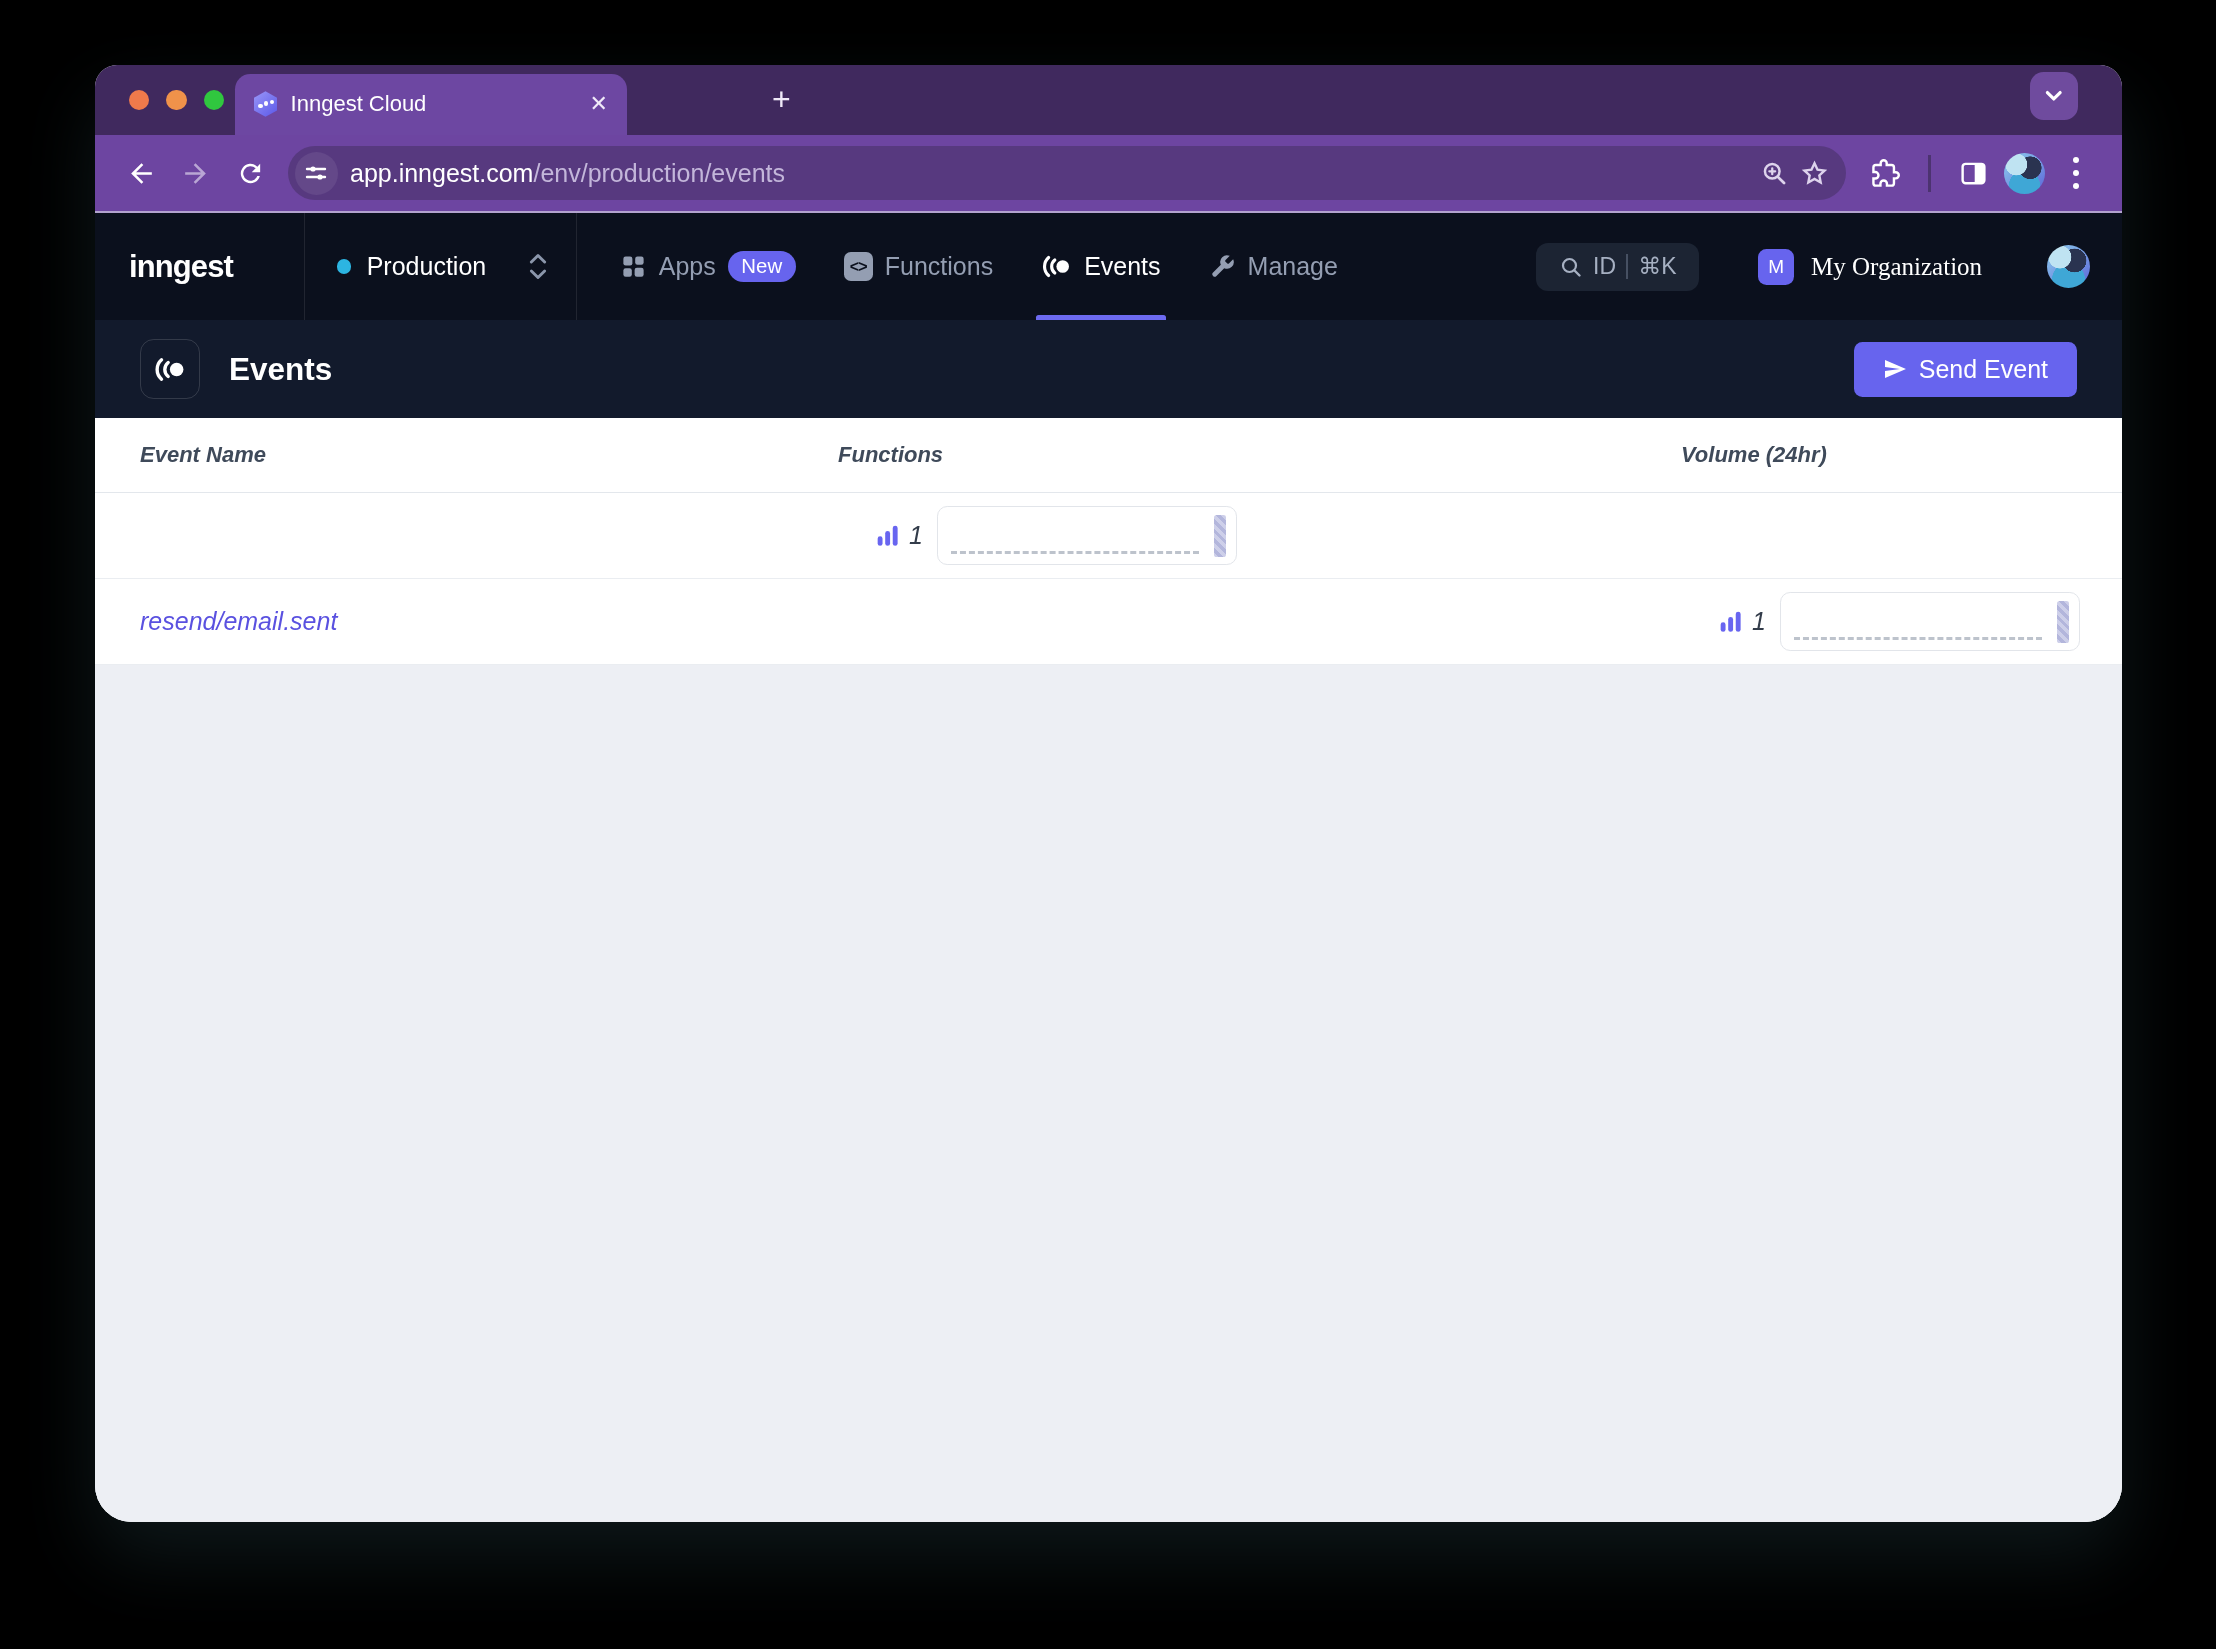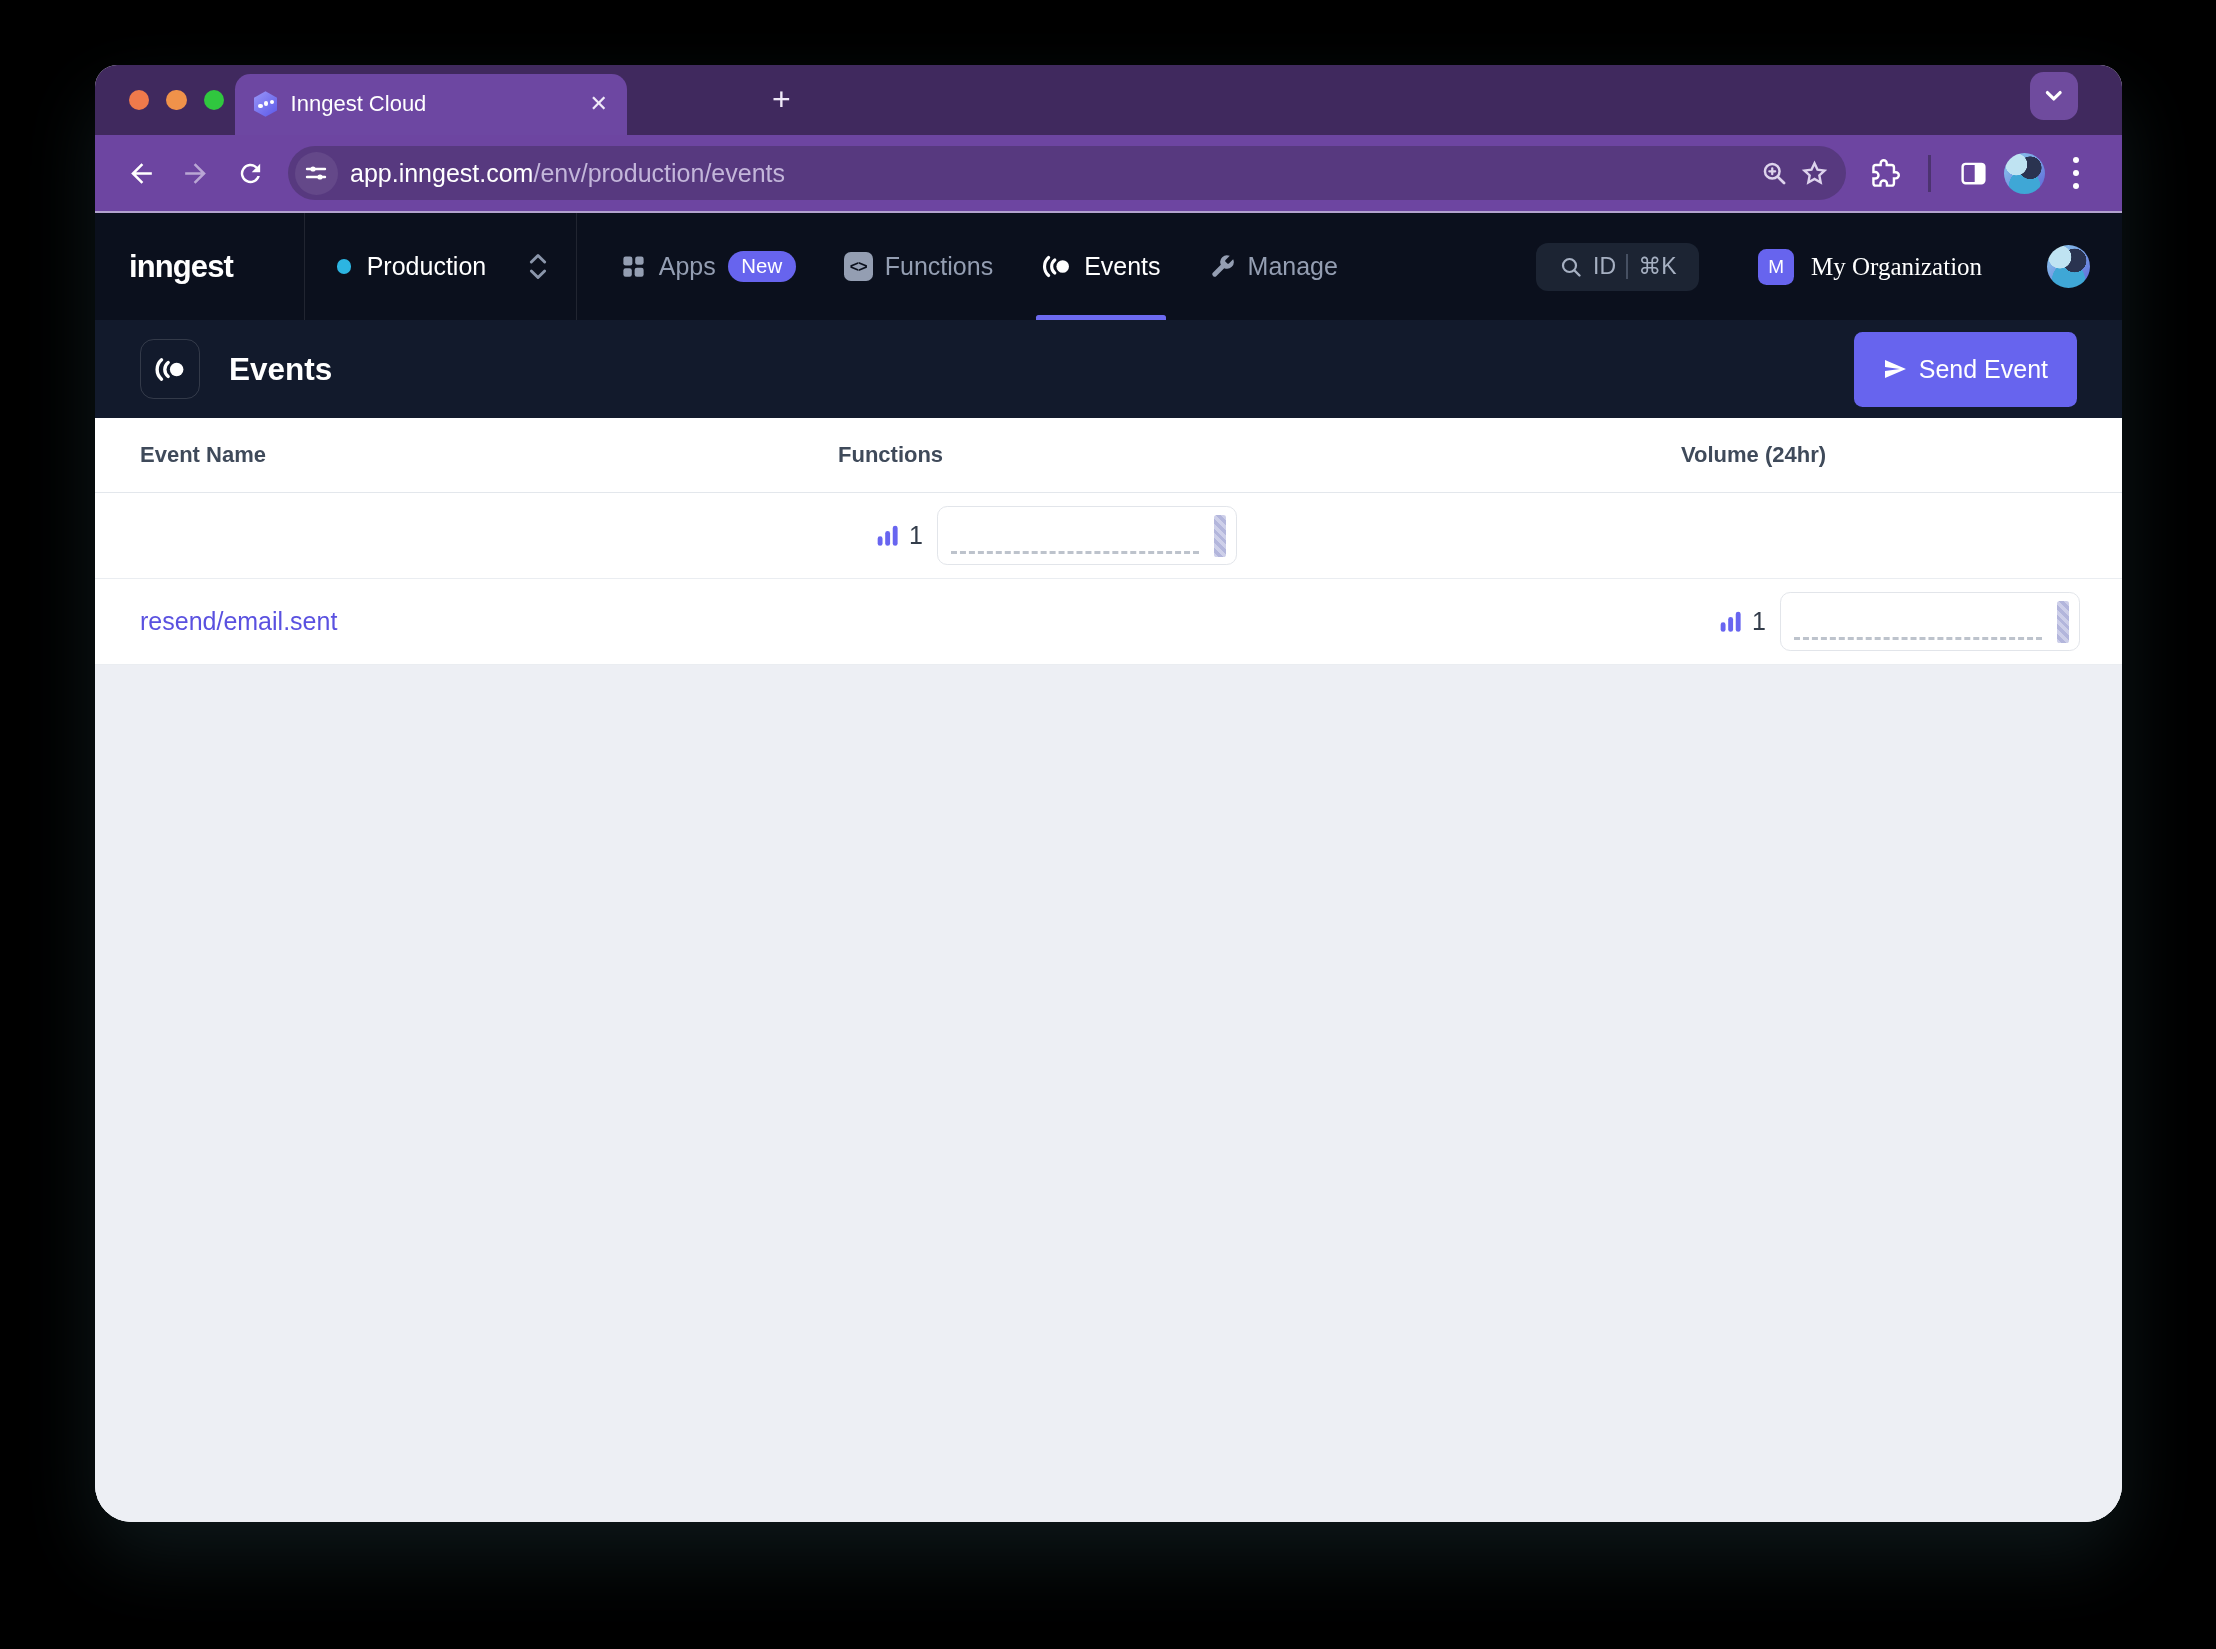--- a/index.html
+++ b/index.html
@@ -101,27 +101,27 @@
                          radial-gradient(circle at 50% 80%, #3fa7d6 0 40%, transparent 41%),
                          linear-gradient(140deg,#8fd0ee,#5a63d8); }
 
   
   .pagehead { height:98px; background:#121a2c; flex:none; display:flex;
               align-items:center; padding:0 45px; }
   .ph-iconbox { width:60px; height:60px; border:1.7px solid rgba(255,255,255,.14);
                 border-radius:13.6px; display:flex; align-items:center;
                 justify-content:center; flex:none; }
   .ph-title { color:#fff; font-size:31.5px; font-weight:600; margin-left:29px; }
-  .send-btn { margin-left:auto; height:75px; background:#6764ee; border:none;
+  .send-btn { margin-left:auto; height:55px; background:#6764ee; border:none;
               border-radius:8.5px; color:#fff; font-size:25px;
               font-family:"Liberation Sans",sans-serif;
               display:flex; align-items:center; gap:12px; padding:5px 29px; }
 
   
-  .table { flex:1; display:flex; flex-direction:column; background:#edeff4; min-height:0; }
+  .table { flex:1; display:flex; flex-direction:column; background:#edeff4; min-height:0;font-style:italic; }
   .thead { height:75px; background:#fff; border-bottom:1.7px solid #e3e7ec;
            display:grid; grid-template-columns:743px 843px 1fr; align-items:center; }
   .thead div { color:#3f4a5a; font-size:22px; font-weight:bold; }
   .th-1 { padding-left:45px; }
   .trow { height:86px; background:#fff; border-bottom:1.7px solid #eaedf1;
           display:grid; grid-template-columns:743px 843px 1fr; align-items:center; }
   .ev-link { padding-left:45px; color:#5a51e0; font-size:25px; font-weight:500;
              text-decoration:none; }
   .fn-cell { font-size:23px; color:#6a7484; }
   .vol-cell { display:flex; align-items:center; padding-left:37px; }

